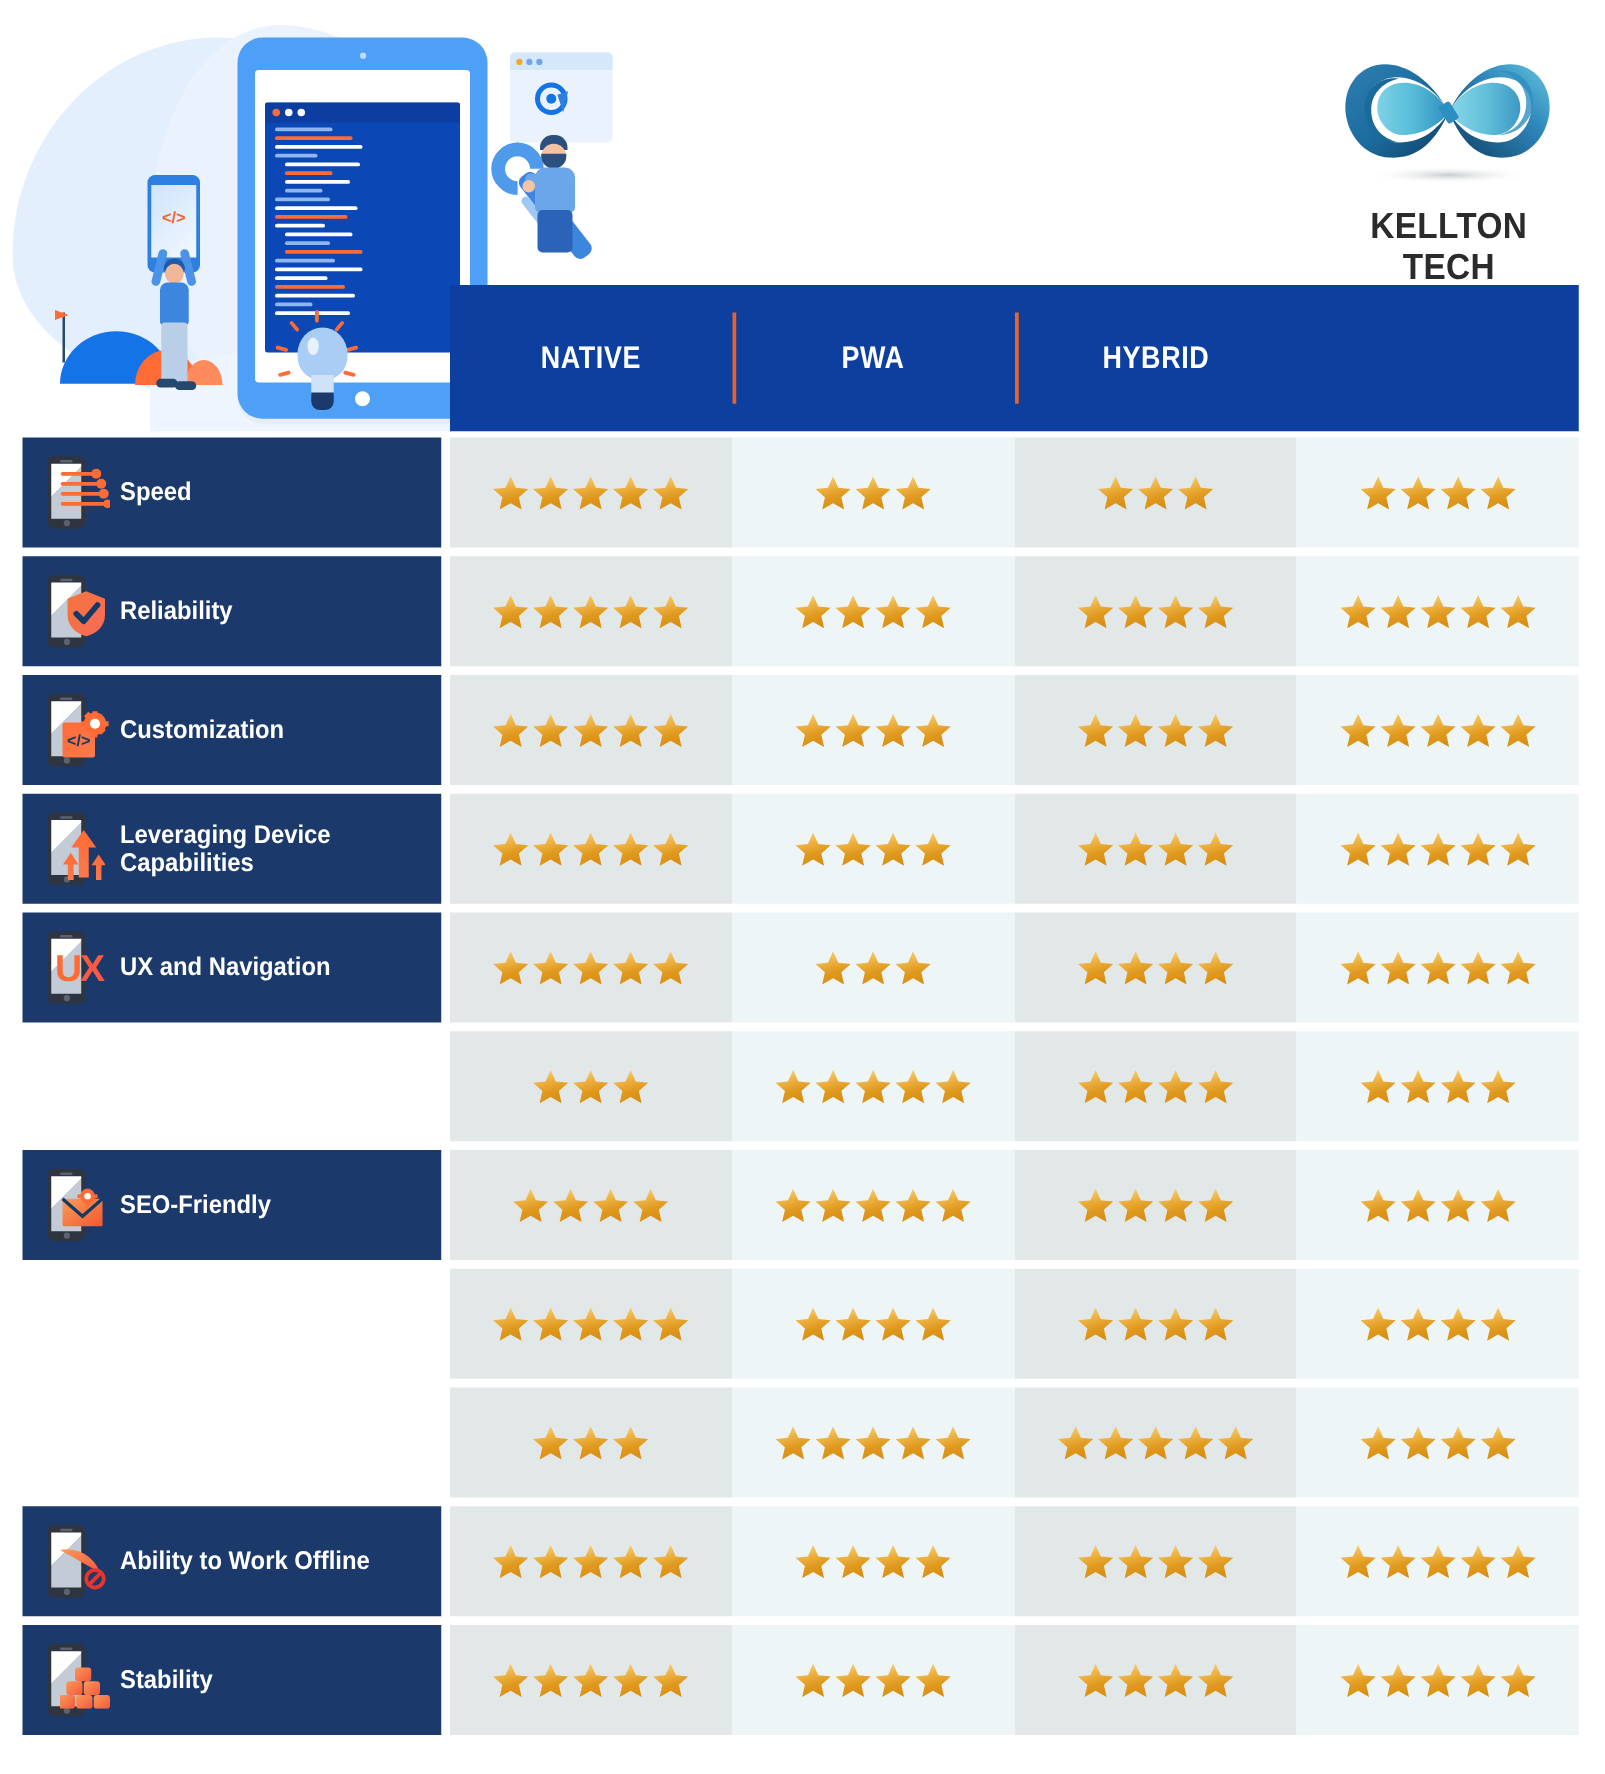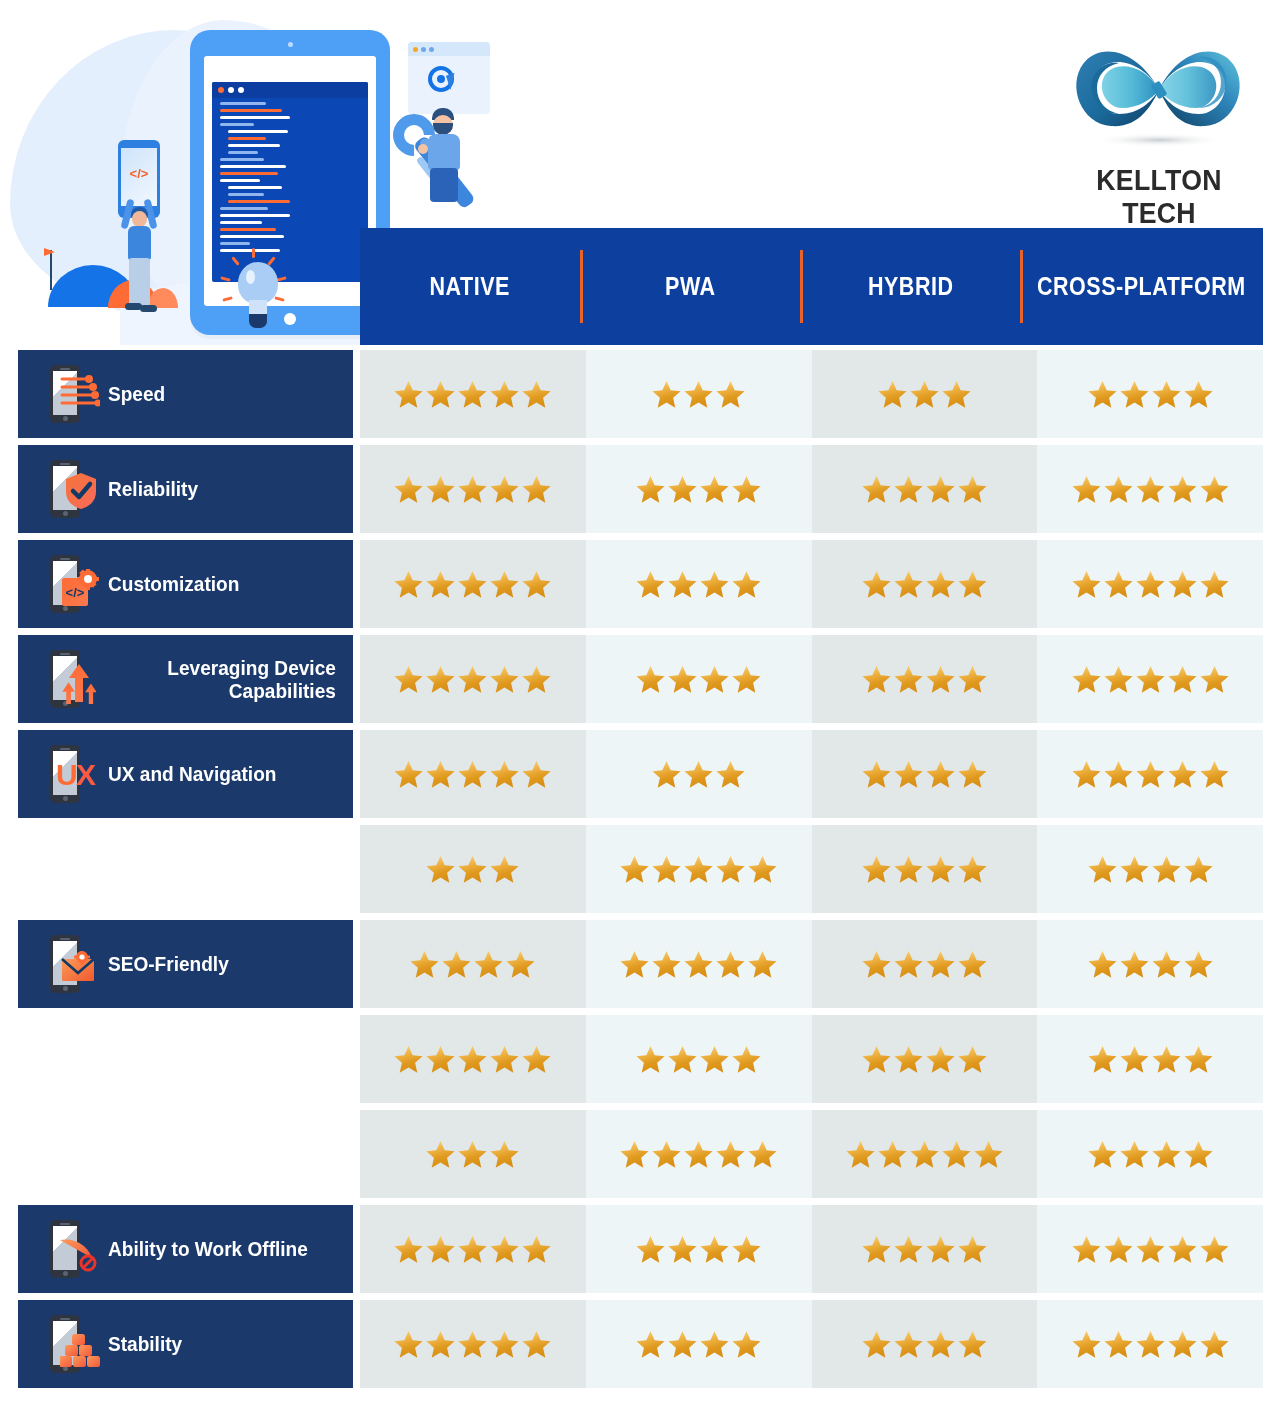--- a/index.html
+++ b/index.html
@@ -99,21 +99,21 @@
     font-family:"Liberation Sans Narrow","Liberation Sans",sans-serif;
     transform: scaleX(.86); transform-origin:center;
     white-space:nowrap;
   }
 
   
   .rows{ position:absolute; left:0; top:350px; width:1284px; }
   .row{ position:relative; height:88px; margin-bottom:7px; }
   .label-panel{
     position:absolute; left:18px; top:0; width:335px; height:88px;
-    background:#1b3a6b; display:flex; align-items:center; padding-left:28px; gap:10px;text-align:right;
+    background:#1b3a6b; display:flex; align-items:center; padding-left:16px; gap:10px;
   }
   .label-text{
     color:#fff; font-size:20.5px; font-weight:bold; line-height:1.14;
     font-family:"Liberation Sans Narrow","Liberation Sans",sans-serif;
     transform:scaleX(.93); transform-origin:left center;
   }
   .cells{ position:absolute; left:360px; top:0; width:903px; height:88px;
           display:grid; grid-template-columns:1fr 1fr 1fr 1fr; }
   .cell{ display:flex; align-items:center; justify-content:center; }
   .cell.c0,.cell.c2{ background:#e2e7e8; }
@@ -292,24 +292,20 @@
         <div class="hlabel">NATIVE</div>
       </div>
       <div class="hcell">
         <div class="sep"></div>
         <div class="hlabel">PWA</div>
       </div>
       <div class="hcell">
         <div class="sep"></div>
         <div class="hlabel">HYBRID</div>
       </div>
-      <div class="hcell">
-        <div class="sep"></div>
-        <div class="hlabel">CROSS-PLATFORM</div>
-      </div>
     </div>
 
   <div class="rows" id="rows">
       <div class="row">
         <div class="label-panel">
           <div class="ico">
             <div class="ph">
               <div class="ph-spk"></div>
               <div class="ph-scr"></div>
               <div class="ph-btn"></div>

